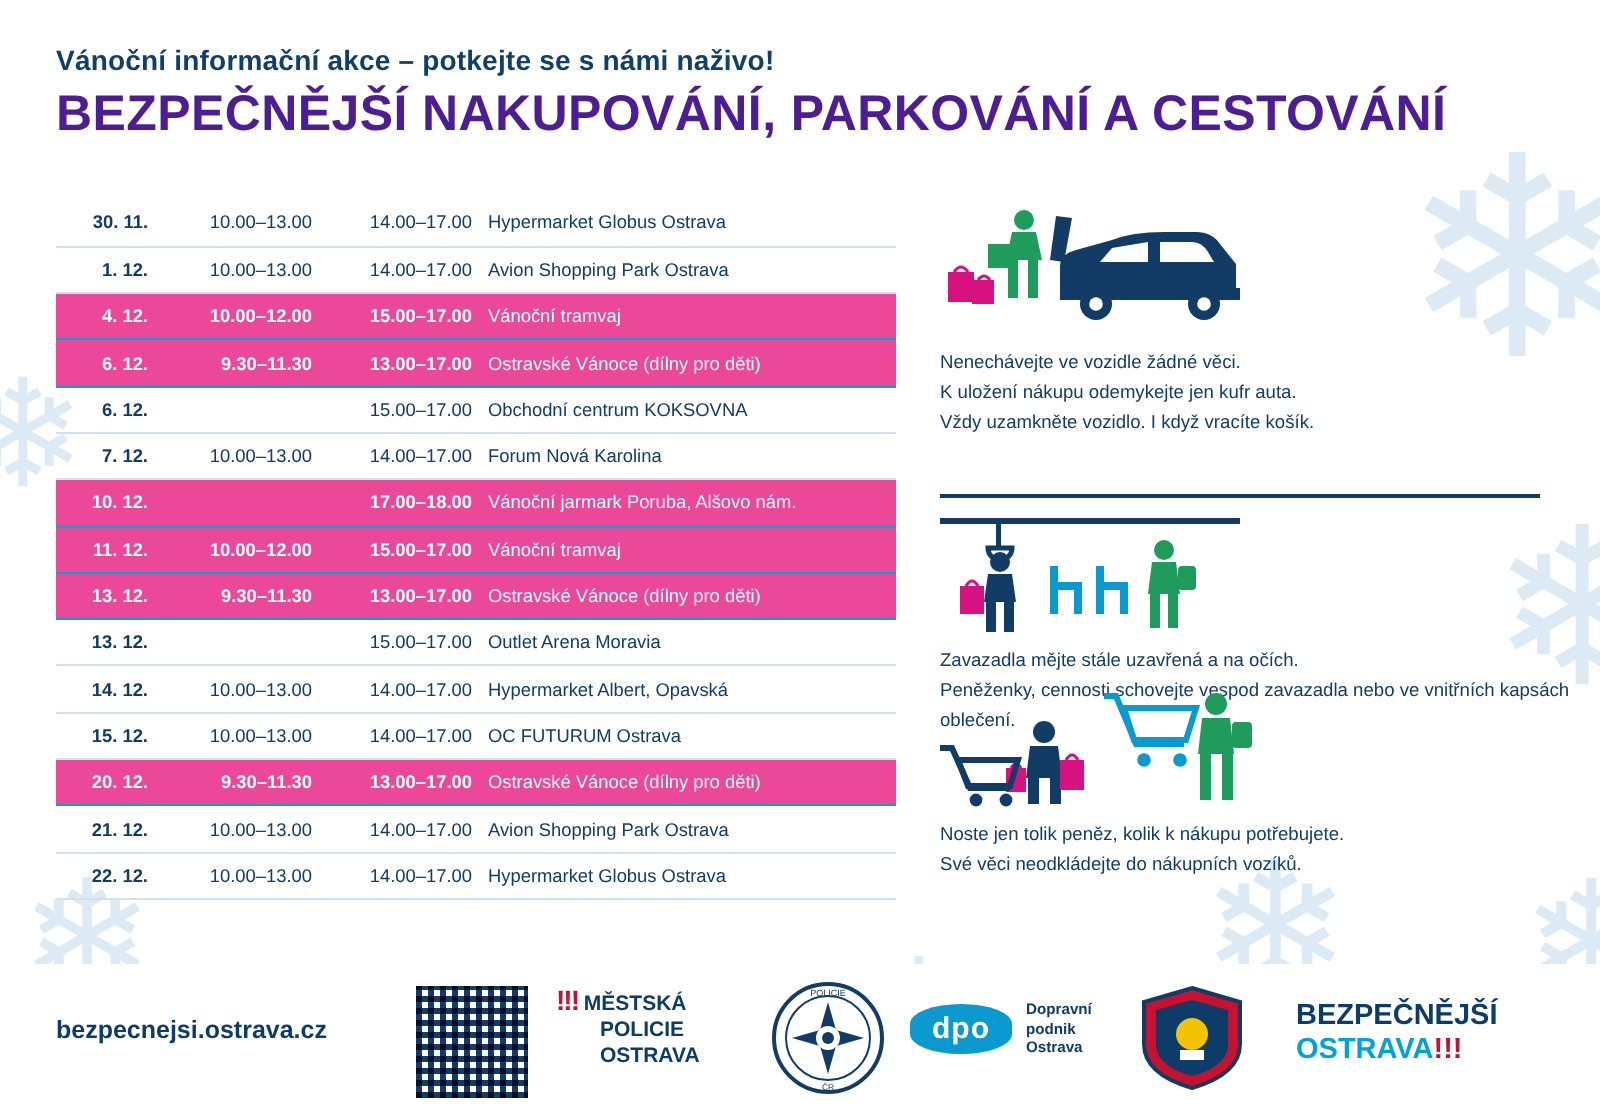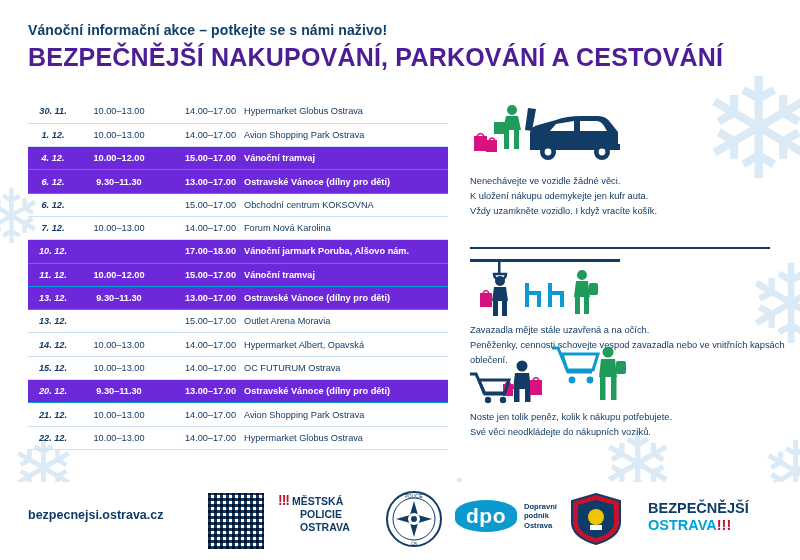--- a/index.html
+++ b/index.html
@@ -58,30 +58,30 @@
   }
   .schedule tr{height:23.3px;}
   .schedule td{
     padding:0 4px;
     vertical-align:middle;
     border-bottom:1px solid #cfe0ee;
     color:#123c66;
     white-space:nowrap;
   }
   .schedule tr.hl td{
-    background:#6d28d9;
+    background:#ec4899;
     color:#ffffff;
     border-bottom:1px solid #00a3d9;
     font-weight:bold;
   }
-  .c-date{width:42px;font-weight:bold;text-align:center;padding-left:8px;font-style:italic;}
-  .c-t1{width:74px;text-align:center;margin-top:46px;}
+  .c-date{width:42px;font-weight:bold;text-align:right;padding-left:8px;}
+  .c-t1{width:74px;text-align:right;margin-top:46px;}
   .c-t2{width:72px;text-align:right;}
   .c-place{text-align:left;padding-left:6px;}
-  .schedule tr.hl .c-place{font-weight:bold;margin-top:48px;}
+  .schedule tr.hl .c-place{font-weight:normal;margin-top:48px;}
   .schedule tr:not(.hl) .c-place{font-weight:normal;}
   
   .panel{
     position:absolute;
     left:470px;
     width:316px;
   }
   .panel-text{
     font-size:9.3px;
     line-height:15px;
@@ -122,21 +122,21 @@
   }
   .logo-mp .excl{color:#c4122f;font-size:14px;letter-spacing:-1px;}
   .logo-police{
     position:absolute;left:385px;top:8px;width:58px;height:58px;
   }
   .logo-dpo{
     position:absolute;left:455px;top:18px;
     display:flex;align-items:center;gap:7px;
   }
   .dpo-badge{
-    background:#0a9ad0;color:#fff;font-weight:bold;font-size:21px;
+    background:#0a9ad0;color:#fff;font-weight:bold;font-size:15px;
     border-radius:50%/40%;padding:4px 11px;letter-spacing:.5px;
   }
   .dpo-text{font-size:7.6px;font-weight:bold;color:#0e3c68;line-height:9.5px;}
   .logo-shield{
     position:absolute;left:570px;top:10px;width:52px;height:54px;
   }
   .logo-bezp{
     position:absolute;left:648px;top:18px;
     font-size:14.5px;font-weight:bold;color:#0e3c68;line-height:17px;text-align:left;
   }

